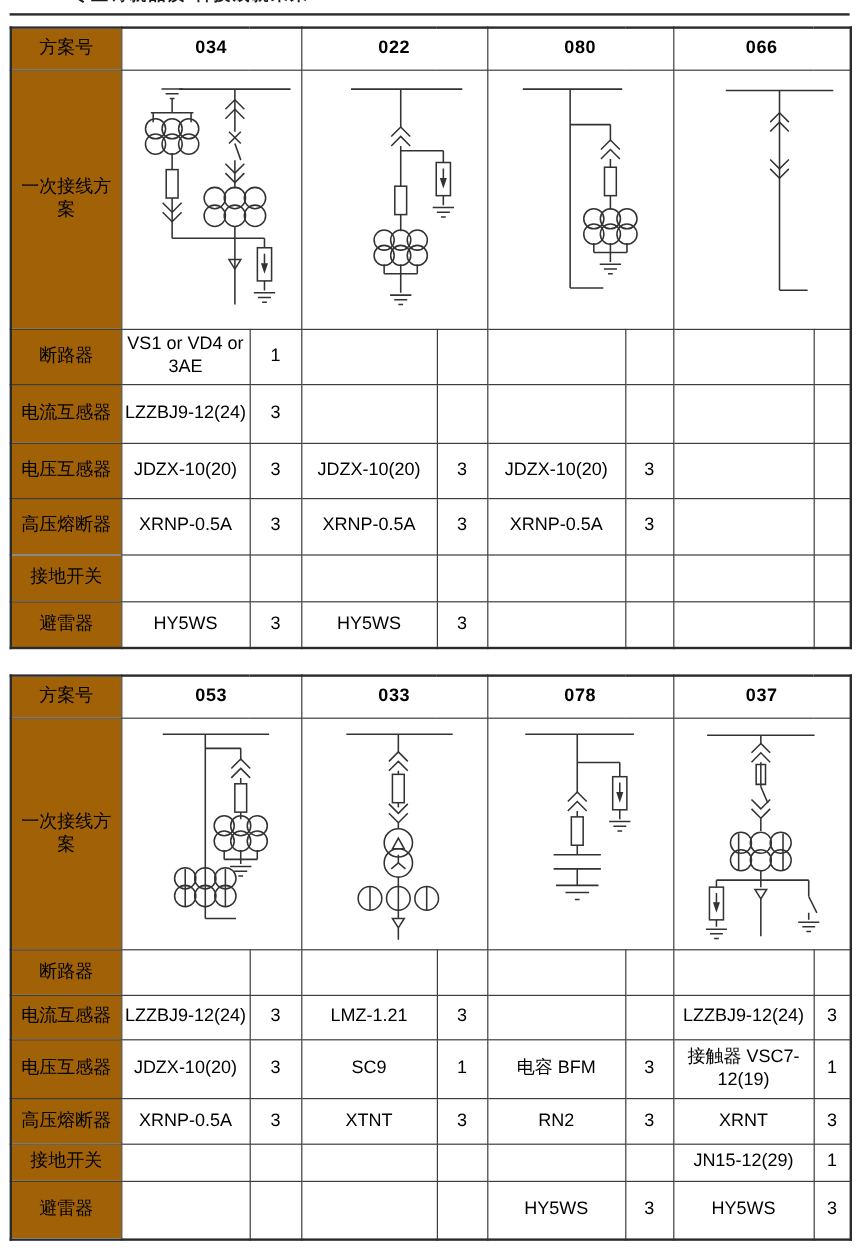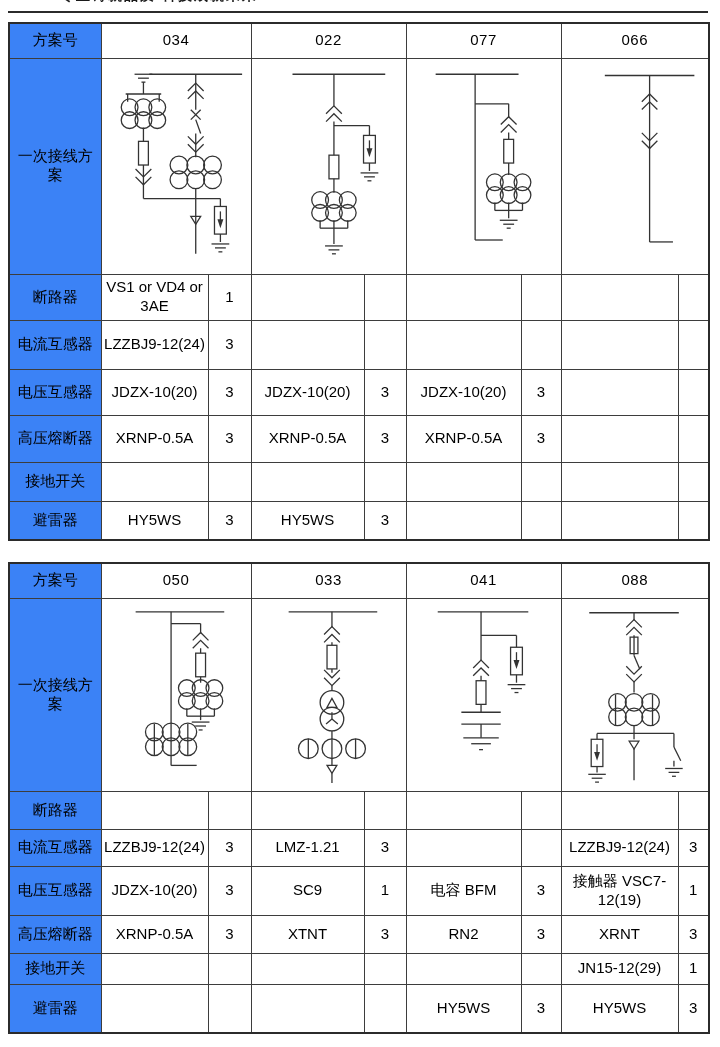--- a/index.html
+++ b/index.html
@@ -24,22 +24,22 @@
     position:absolute;left:8px;border-collapse:collapse;table-layout:fixed;
     width:700px;border:2px solid #2b2b2b;
   }
   #t1{top:22px;}
   #t2{top:562px;}
   td{
     border:1.5px solid #3d3d3d;text-align:center;vertical-align:middle;
     font-size:15px;line-height:1.25;padding:1px 2px;overflow:hidden;
     word-break:break-word;
   }
-  td.l{background:#3b82f6;}
-  td.s{font-weight:400;letter-spacing:0.5px;}
+  td.l{background:#a16207;}
+  td.s{font-weight:700;letter-spacing:0.5px;}
   td.d{padding:0;}
   svg.diag{display:block;margin:0 auto;}
   svg.diag *{vector-effect:non-scaling-stroke;}
 </style>
 </head>
 <body>
 
 <svg width="0" height="0" style="position:absolute" aria-hidden="true">
   <defs>
     <g id="gnd" stroke="#333" stroke-width="1.3" fill="none">
@@ -100,21 +100,21 @@
       <col style="width:115px">
     <col style="width:40px">
       <col style="width:117px">
       <col style="width:31px">
   </colgroup>
   <tbody>
       <tr style="height:35px">
     <td class="l">方案号</td>
     <td class="s" colspan="2">034</td>
     <td class="s" colspan="2">022</td>
-    <td class="s" colspan="2">077</td>
+    <td class="s" colspan="2">080</td>
     <td class="s" colspan="2">066</td>
   </tr>
   <tr style="height:216px">
     <td class="l">一次接线方案</td>
     <td class="d" colspan="2">
       <svg class="diag" width="148" height="213" viewBox="0 0 150 215" stroke="#333" stroke-width="1.3" fill="none">
         <line x1="48" y1="14" x2="142" y2="14"></line>
         <line x1="95" y1="14" x2="95" y2="50"></line>
         <use href="#chu" x="95" y="28"></use>
         <line x1="90" y1="50" x2="100" y2="60"></line>
@@ -269,24 +269,24 @@
     <col style="width:113px">
       <col style="width:42px">
       <col style="width:115px">
     <col style="width:40px">
       <col style="width:117px">
       <col style="width:31px">
   </colgroup>
   <tbody>
       <tr style="height:35px">
     <td class="l">方案号</td>
-    <td class="s" colspan="2">050</td>
+    <td class="s" colspan="2">053</td>
     <td class="s" colspan="2">033</td>
-    <td class="s" colspan="2">041</td>
-    <td class="s" colspan="2">088</td>
+    <td class="s" colspan="2">078</td>
+    <td class="s" colspan="2">037</td>
   </tr>
   <tr style="height:193px">
     <td class="l">一次接线方案</td>
     <td class="d" colspan="2">
       <svg class="diag" width="148" height="190" viewBox="0 0 150 193" stroke="#333" stroke-width="1.3" fill="none">
         <line x1="34" y1="12" x2="124" y2="12"></line>
         <line x1="70" y1="12" x2="70" y2="168"></line>
         <line x1="70" y1="168" x2="96" y2="168"></line>
         <line x1="70" y1="24" x2="100" y2="24"></line>
         <line x1="100" y1="24" x2="100" y2="34"></line>

